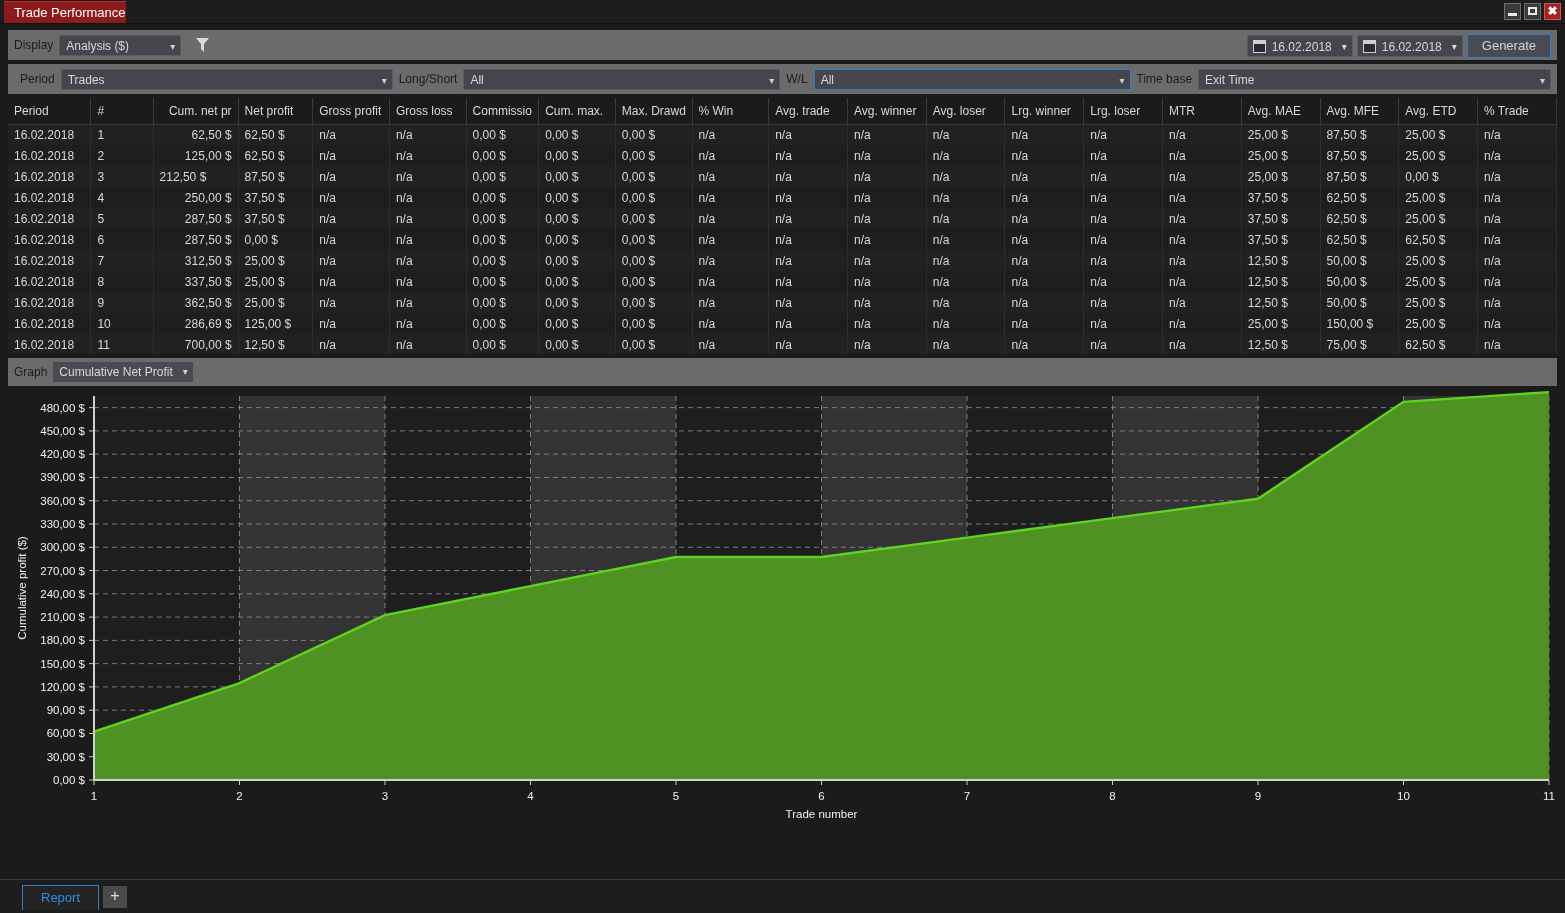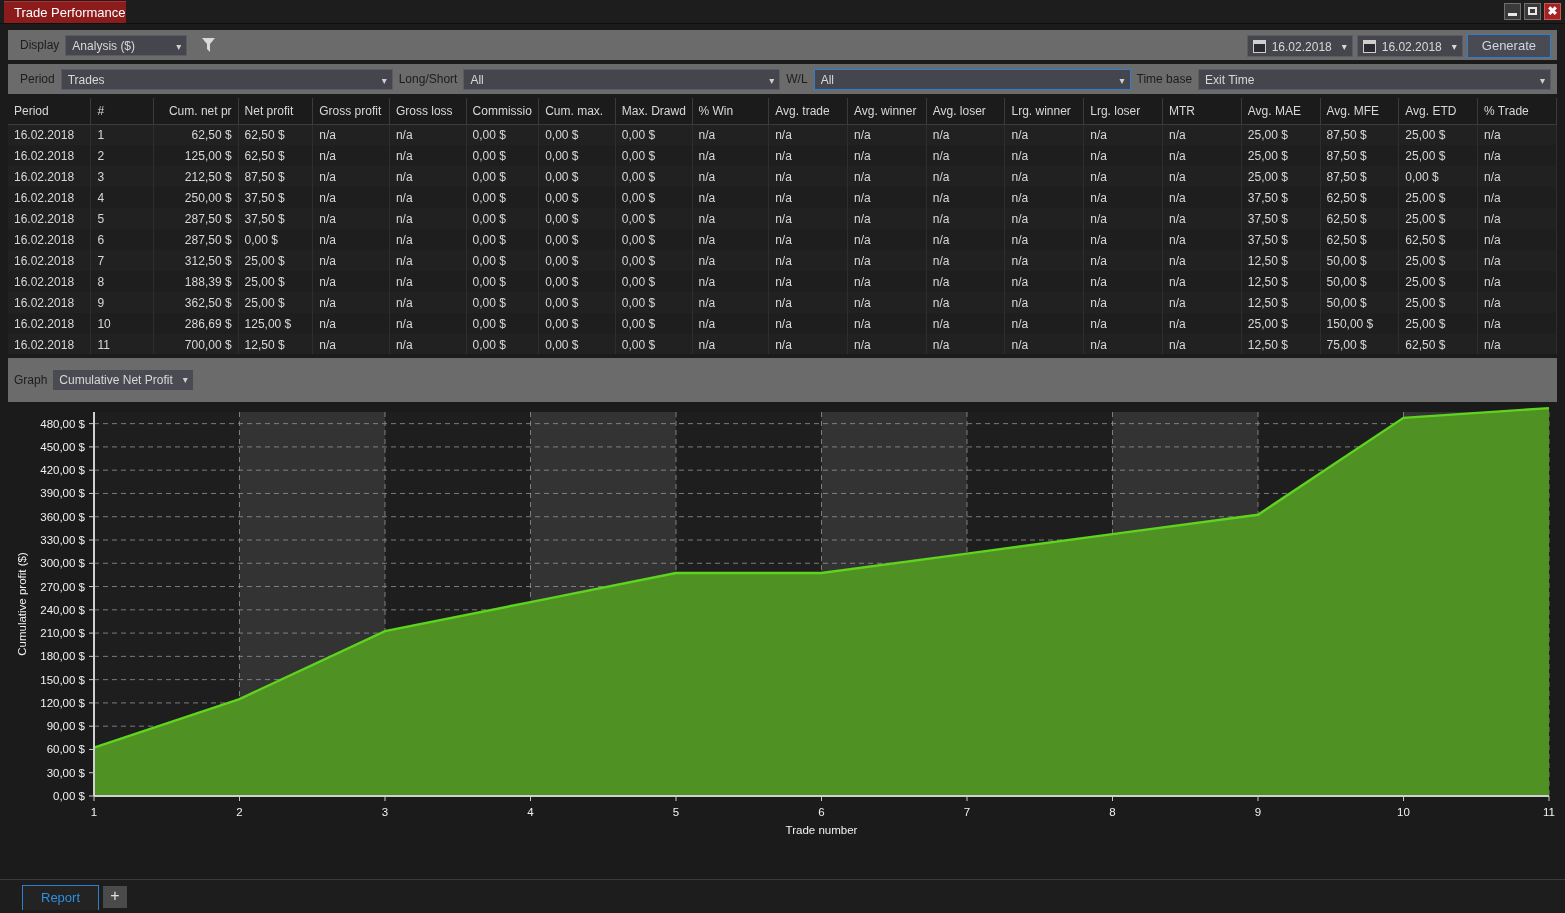--- a/index.html
+++ b/index.html
@@ -21,21 +21,21 @@
   .wbtn { width:17px; height:17px; background:#3a3a3a; border:1px solid #6e6e6e; position:relative; }
   .wbtn.close { background:#a32424; border-color:#cf5555; }
   .wbtn .min-g { position:absolute; left:3px; bottom:3px; width:9px; height:3px; background:#e8e8e8; }
   .wbtn .max-g { position:absolute; left:3px; top:3px; width:9px; height:8px; border:2px solid #e8e8e8; }
   .wbtn .x-g { position:absolute; left:0; top:0; right:0; bottom:0; color:#fff; font-size:12px; font-weight:bold; line-height:15px; text-align:center; }
 
   
   #frame { position:absolute; left:0; top:24px; width:1565px; height:889px; background:#1b1b1b; padding:6px 8px 0 8px; }
 
   
-  #toolbar { position:relative; height:30px; background:#6b6b6b; display:flex; align-items:center; padding:0 12px; }
+  #toolbar { position:relative; height:30px; background:#6b6b6b; display:flex; align-items:center; padding:0 6px; }
   #toolbar .lbl { color:#1d1d1d; font-size:12px; margin-right:6px; }
   .sel {
     background:#45454d; color:#d8d8d8; height:21px; line-height:21px;
     border:1px solid #5b5b63; padding:0 20px 0 6px; position:relative; font-size:12px; white-space:nowrap;
   }
   .sel .chev { position:absolute; right:5px; top:0; line-height:21px; font-size:10px; color:#cfcfcf; }
   #filter-icon { width:26px; height:22px; margin-left:8px; position:relative; }
   #filter-icon svg { position:absolute; left:7px; top:4px; }
   #date-area { position:absolute; right:6px; top:4px; display:flex; align-items:center; gap:4px; }
   .datebox {
@@ -65,21 +65,21 @@
     border-right:1px solid #3b3b3b; overflow:hidden; white-space:nowrap;
   }
   thead th.ralign { text-align:right; }
   tbody td {
     background:#212121; color:#d8d8d8; font-size:12px; height:21px; padding:0 6px;
     border-right:1px solid #2e2e2e; overflow:hidden; white-space:nowrap;
   }
   tbody tr:nth-child(even) td { background:#1e1e1e; }
 
   
-  #graphbar { height:44px; background:#6b6b6b; display:flex; align-items:center; padding:0 6px; margin-top:4px; }
+  #graphbar { height:28px; background:#6b6b6b; display:flex; align-items:center; padding:0 6px; margin-top:4px; }
   #graphbar .lbl { color:#1d1d1d; font-size:12px; margin-right:6px; }
   #graphbar .sel { height:20px; line-height:20px; background:#4a4a52; border:none; }
   #graphbar .sel .chev { line-height:20px; }
 
   #chartpanel { position:relative; height:440px; background:#1b1b1b; margin-top:2px; }
   #chartsvg { display:block; }
 
   
   #bottombar { position:absolute; left:0; bottom:0; width:1565px; height:34px; background:#1d1d1d; border-top:1px solid #3b3b3b;margin-top:37px; }
   #report-tab {
@@ -249,21 +249,21 @@
             <td>n/a</td>
             <td>n/a</td>
             <td>25,00 $</td>
             <td>87,50 $</td>
             <td>25,00 $</td>
             <td>n/a</td>
           </tr>
           <tr>
             <td>16.02.2018</td>
             <td>3</td>
-            <td style="text-align: right;">212,50 $</td>
+            <td style="text-align: left;">212,50 $</td>
             <td>87,50 $</td>
             <td>n/a</td>
             <td>n/a</td>
             <td>0,00 $</td>
             <td>0,00 $</td>
             <td>0,00 $</td>
             <td>n/a</td>
             <td>n/a</td>
             <td>n/a</td>
             <td>n/a</td>
@@ -359,21 +359,21 @@
             <td>n/a</td>
             <td>n/a</td>
             <td>12,50 $</td>
             <td>50,00 $</td>
             <td>25,00 $</td>
             <td>n/a</td>
           </tr>
           <tr>
             <td>16.02.2018</td>
             <td>8</td>
-            <td style="text-align: right;">188,39 $</td>
+            <td style="text-align: right;">337,50 $</td>
             <td>25,00 $</td>
             <td>n/a</td>
             <td>n/a</td>
             <td>0,00 $</td>
             <td>0,00 $</td>
             <td>0,00 $</td>
             <td>n/a</td>
             <td>n/a</td>
             <td>n/a</td>
             <td>n/a</td>

